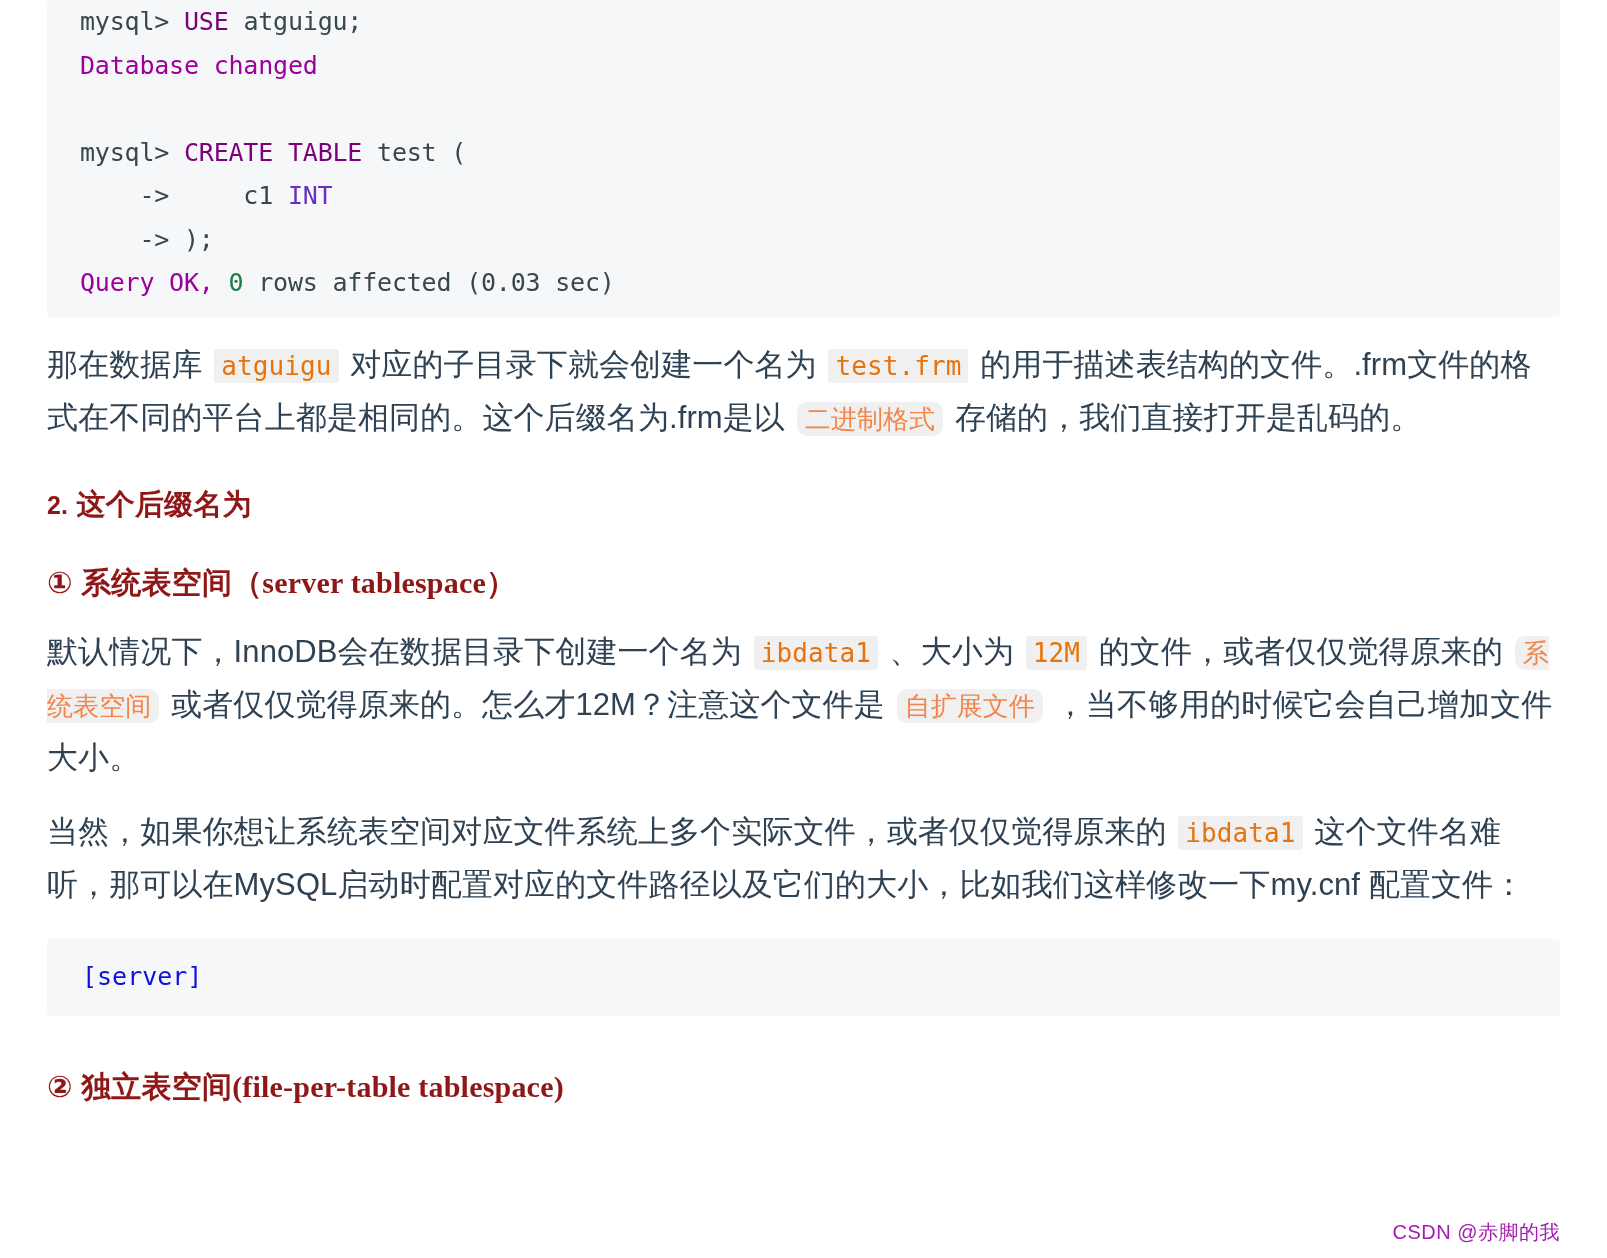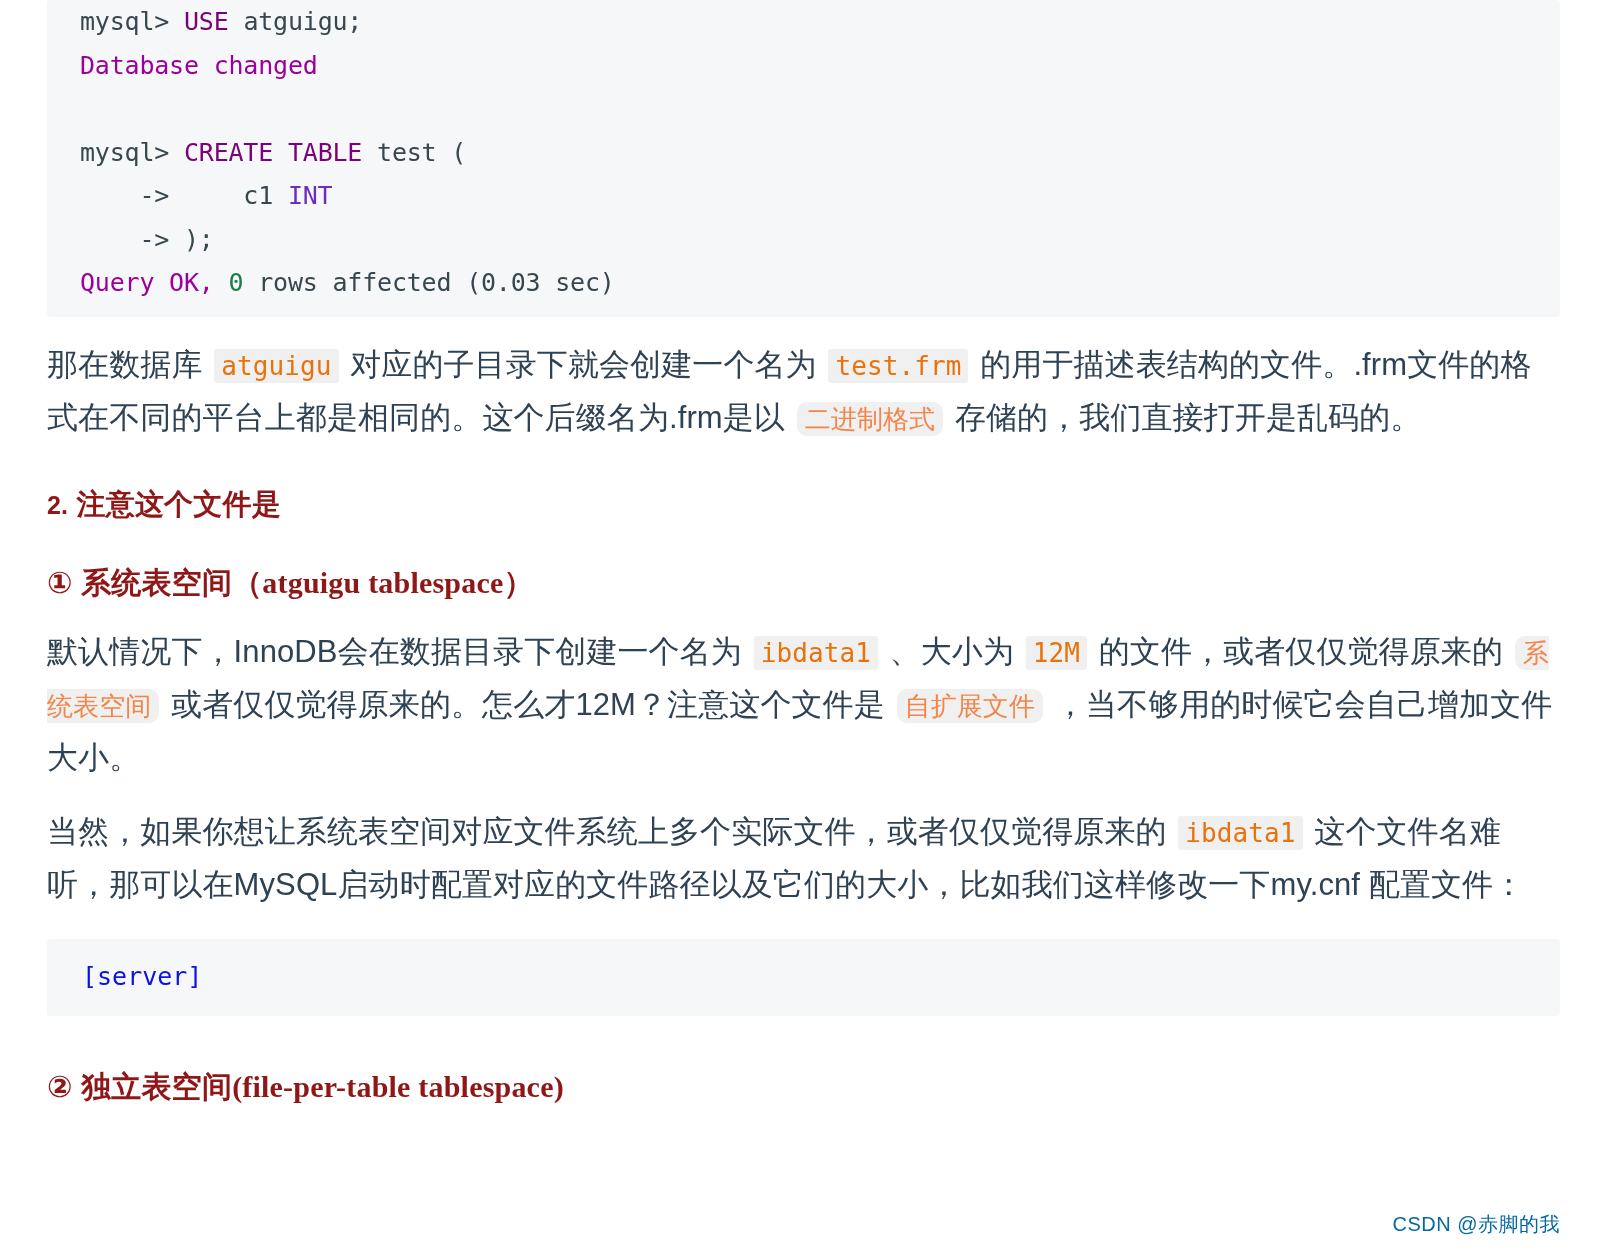--- a/index.html
+++ b/index.html
@@ -109,44 +109,44 @@
   h4.h-sub .en {
     font-family: "Liberation Serif", "DejaVu Serif", serif;
     font-weight: bold;
     font-size: 30px;
   }
 
   
   .watermark {
     position: absolute;
     right: 47px;
-    bottom: 20px;
+    bottom: 12px;
     font-size: 20px;
-    color: #0369a1;
+    color: #a21caf;
     font-family: "Liberation Sans", "DejaVu Sans", sans-serif;
     letter-spacing: 0.5px;
   }
 </style>
 </head>
 <body>
 
 <div class="page">
 
   <div class="codeblock" id="code-sql"><span class="ln"><span class="tok-prompt">mysql&gt; </span><span class="tok-kw">USE</span><span class="tok-plain"> atguigu;</span></span><span class="ln"><span class="tok-magenta">Database changed</span></span><span class="ln blank">&nbsp;</span><span class="ln"><span class="tok-prompt">mysql&gt; </span><span class="tok-kw">CREATE TABLE</span><span class="tok-plain"> test (</span></span><span class="ln"><span class="tok-plain">    -&gt;     c1 </span><span class="tok-type">INT</span></span><span class="ln"><span class="tok-plain">    -&gt; );</span></span><span class="ln"><span class="tok-magenta">Query OK, </span><span class="tok-num">0</span><span class="tok-plain"> rows affected (0.03 sec)</span></span></div>
 
   <p class="para" id="para-frm"><span>那在数据库 </span><code class="ic">atguigu</code><span> 对应的子目录下就会创建一个名为 </span><code class="ic">test.frm</code><span> 的用于描述表结构的文件。.frm文件的格式在不同的平台上都是相同的。这个后缀名为.frm是以 </span><code class="icz">二进制格式</code><span> 存储的，我们直接打开是乱码的。</span></p>
 
   <h3 class="h-sec">
     <span class="num">2.</span>
-    <span>注意这个文件是</span>
+    <span>这个后缀名为</span>
   </h3>
 
   <h4 class="h-sub">
     <span>①</span>
-    <span>系统表空间</span><span class="en">（atguigu tablespace）</span>
+    <span>系统表空间</span><span class="en">（server tablespace）</span>
   </h4>
 
   <p class="para" id="para-sys"><span>默认情况下，InnoDB会在数据目录下创建一个名为 </span><code class="ic">ibdata1</code><span> 、大小为 </span><code class="ic">12M</code><span> 的文件，或者仅仅觉得原来的 </span><code class="icz">系统表空间</code><span> 或者仅仅觉得原来的。怎么才12M？注意这个文件是 </span><code class="icz">自扩展文件</code><span> ，当不够用的时候它会自己增加文件大小。</span></p>
 
   <p class="para" id="para-cnf"><span>当然，如果你想让系统表空间对应文件系统上多个实际文件，或者仅仅觉得原来的 </span><code class="ic">ibdata1</code><span> 这个文件名难听，那可以在MySQL启动时配置对应的文件路径以及它们的大小，比如我们这样修改一下my.cnf 配置文件：</span></p>
 
   <div class="code-cnf" id="code-cnf" style="margin-top:28px;"><span class="ln"><span class="tok-blue">[server]</span></span></div>
 
   <h4 class="h-sub" style="margin-top:51px;">
     <span>②</span>

